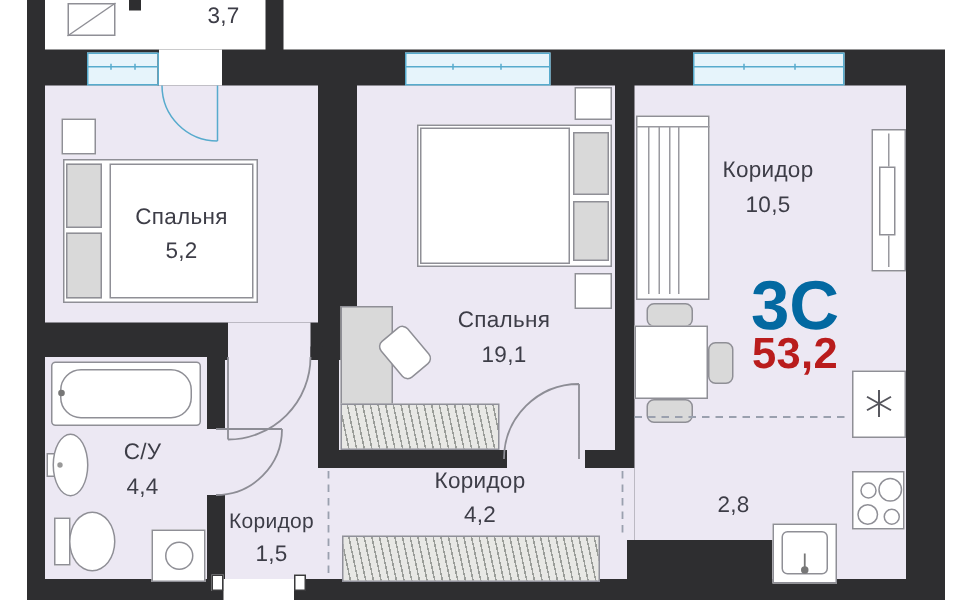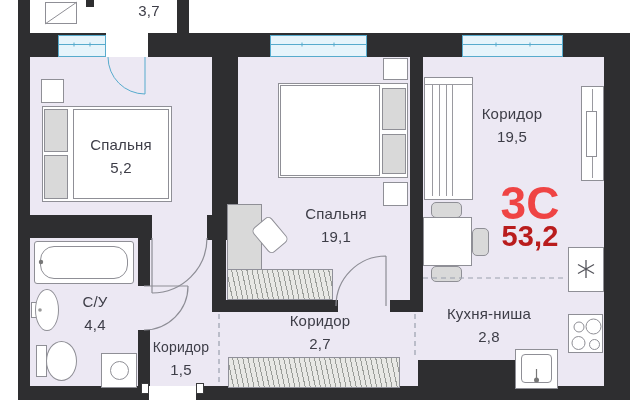--- a/index.html
+++ b/index.html
@@ -10,21 +10,21 @@
   .floor{background:#ece8f3;}
   .whitefloor{background:#ffffff;}
   .winfill{background:#e6f4fb;}
   .furn{background:#ffffff;border:1px solid #8f8f96;}
   .gfurn{background:#d9d9d9;border:1px solid #8f8f96;}
   .round{border-radius:50%;}
   .chair{border-radius:5px;}
   .hatch{background-color:#e8e8e5;border:1px solid #90909a;
          background-image:repeating-linear-gradient(78deg,transparent 0,transparent 4px,rgba(90,95,90,.55) 4px,rgba(90,95,90,.55) 5px);}
   .lbl{position:absolute;transform:translateX(-50%);white-space:nowrap;font-size:15px;line-height:1;letter-spacing:.2px;}
-  .big{font-size:46px;font-weight:600;color:#ef4444;letter-spacing:0;}
+  .big{font-size:46px;font-weight:600;color:#0369a1;letter-spacing:0;}
   .mid{font-size:29px;font-weight:600;color:#b91c1c;}
   svg.overlay{position:absolute;left:0;top:0;pointer-events:none;}
 </style>
 </head>
 <body>
 
 <div class="plan">
 
   <div class="abs wall" style="left:18px;top:0;width:171px;height:57px;"></div>
   <div class="abs wall" style="left:18px;top:33px;width:612px;height:367px;"></div>
@@ -155,30 +155,29 @@
 
   <div class="lbl" style="left:149px;top:3px;">3,7</div>
 
   <div class="lbl" style="left:121px;top:137px;">Спальня</div>
   <div class="lbl" style="left:121px;top:160px;">5,2</div>
 
   <div class="lbl" style="left:336px;top:206px;">Спальня</div>
   <div class="lbl" style="left:336px;top:229px;">19,1</div>
 
   <div class="lbl" style="left:512px;top:106px;">Коридор</div>
-  <div class="lbl" style="left:512px;top:129px;">19,5</div>
+  <div class="lbl" style="left:512px;top:129px;">10,5</div>
 
   <div class="lbl big" style="left:530px;top:180px;">3С</div>
   <div class="lbl mid" style="left:530px;top:222px;">53,2</div>
 
   <div class="lbl" style="left:95px;top:294px;">С/У</div>
   <div class="lbl" style="left:95px;top:317px;text-align:center;">4,4</div>
 
   <div class="lbl" style="left:181px;top:340px;font-size:14px;">Коридор</div>
   <div class="lbl" style="left:181px;top:362px;">1,5</div>
 
   <div class="lbl" style="left:320px;top:313px;">Коридор</div>
-  <div class="lbl" style="left:320px;top:336px;">2,7</div>
+  <div class="lbl" style="left:320px;top:336px;">4,2</div>
 
-  <div class="lbl" style="left:489px;top:306px;">Кухня-ниша</div>
   <div class="lbl" style="left:489px;top:329px;">2,8</div>
 
 </div>
 
 </body></html>

